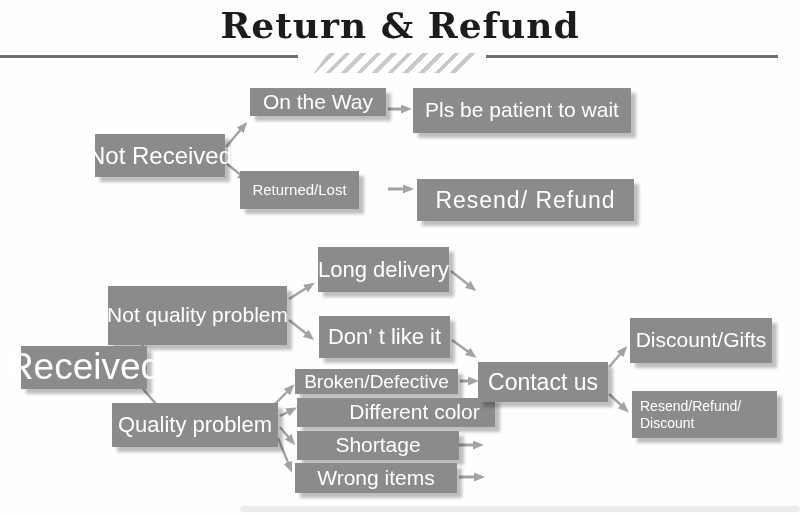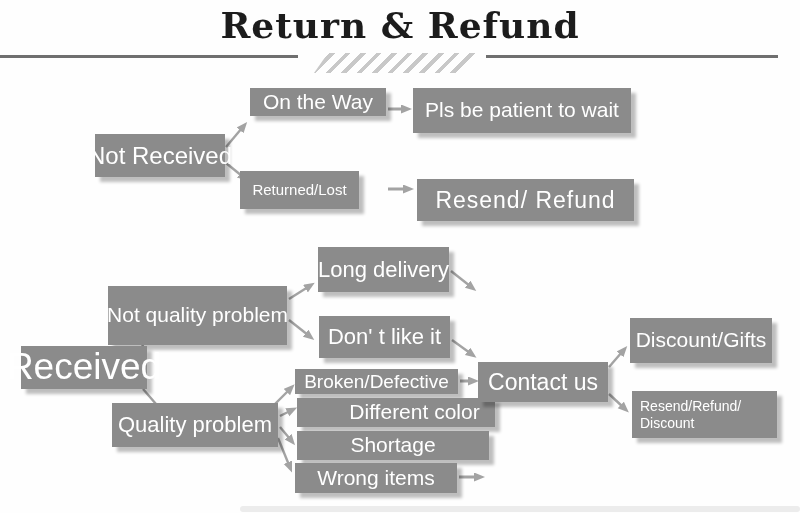--- a/index.html
+++ b/index.html
@@ -38,21 +38,21 @@
   #n-not-received  {left:95px;  top:134px; width:130px; height:43px; font-size:24px;}
   #n-returned-lost {left:240px; top:171px; width:119px; height:38px; font-size:15px;}
   #n-resend-refund {left:417px; top:170px; width:217px; height:42px; font-size:23px; letter-spacing:1px;margin-top:9px;}
   #n-long-delivery {left:318px; top:247px; width:131px; height:45px; font-size:22px;}
   #n-not-quality   {left:108px; top:286px; width:179px; height:59px; font-size:21px;}
   #n-dont-like     {left:319px; top:316px; width:131px; height:42px; font-size:22px;}
   #n-received      {left:21px;  top:346px; width:126px; height:43px; font-size:37px;}
   #n-broken        {left:295px; top:369px; width:163px; height:25px; font-size:19px;}
   #n-quality       {left:112px; top:403px; width:166px; height:44px; font-size:22px;}
   #n-different     {left:297px; top:398px; width:161px; height:29px; font-size:21px;padding-left:37px;}
-  #n-shortage      {left:297px; top:431px; width:192px; height:29px; font-size:21px;}
+  #n-shortage      {left:297px; top:431px; width:162px; height:29px; font-size:21px;}
   #n-wrong         {left:295px; top:463px; width:162px; height:30px; font-size:21px;}
   #n-contact       {left:478px; top:362px; width:130px; height:40px; font-size:23px;}
   #n-discount-gifts{left:630px; top:318px; width:142px; height:45px; font-size:21px;}
   #n-resend2       {left:632px; top:391px; width:145px; height:47px; font-size:14px;
                     flex-direction:column; align-items:flex-start; justify-content:center;
                     padding-left:8px; box-sizing:border-box; line-height:1.15;}
   
   .arrows{position:absolute; left:0; top:0; width:800px; height:513px; pointer-events:none;}
   
   .bottom-band{position:absolute; left:240px; top:506px; width:560px; height:6px;

